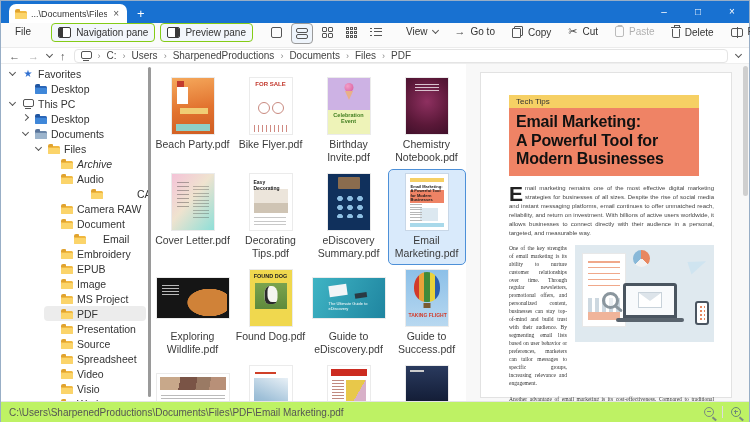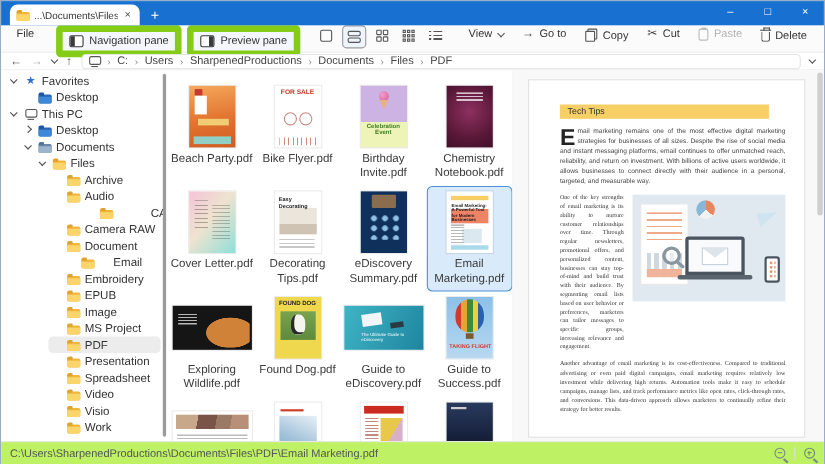--- a/index.html
+++ b/index.html
@@ -11,21 +11,21 @@
 .tab{margin-left:8px;height:19px;width:118px;background:#fff;border-radius:7px 7px 0 0;display:flex;align-items:center;padding:0 6px;gap:4px;font-size:9px;color:#333}
 .tab-label{white-space:nowrap;overflow:hidden;flex:1}
 .tab-close{color:#555;font-size:10px;line-height:10px;padding:0 2px;cursor:default}
 .newtab{color:#fff;font-size:13px;margin:0 0 2px 10px;line-height:14px}
 .caption{position:absolute;right:0;top:0;height:22px;display:flex;align-items:center}
 .capbtn{width:34px;text-align:center;color:#fff;font-size:10px;line-height:22px}
 
 
 .toolbar{height:25px;display:flex;align-items:flex-start;background:#fbfbfb;border-bottom:1px solid #ececec;font-size:10px;color:#333;padding:0 8px;gap:5px}
 .tbtn{display:flex;align-items:center;gap:5px;padding:3px 6px;border-radius:4px;white-space:nowrap}
-.toggle{border:6px solid #84cc16;background:#f3f7fc}
+.toggle{border:1px solid #84cc16;background:#f3f7fc}
 .icbtn{padding:4px;border-radius:4px;display:flex;align-items:center}
 .icbtn.sel{border:1px solid #9a9a9a;background:#eef4fb}
 .vdiv{width:1px;height:14px;background:#ddd;margin:0 2px}
 .disabled{opacity:.38}
 .sp{flex:1}
 .chev{width:5px;height:5px;border-right:1px solid #555;border-bottom:1px solid #555;transform:rotate(45deg);margin-top:-2px}
 .glyph{font-size:11px;color:#444;line-height:11px}
 
 
 .i-pane{width:13px;height:11px;border:1px solid #3a3a3a;border-radius:2px;position:relative;background:#fff}
@@ -358,21 +358,21 @@
         </div>
         <div class="tree-item" style="margin-left: 30px;">
           <span class="tchev">
             <span class="chev"></span>
           </span>
           <span class="ticon">
             <span class="i-folder"></span>
           </span>
           <span>Files</span>
         </div>
-        <div class="tree-item" style="margin-left: 43px;">
+        <div class="tree-item" style="margin-left: 43px; font-style: italic;">
           <span class="tchev"></span>
           <span class="ticon">
             <span class="i-folder"></span>
           </span>
           <span>Archive</span>
         </div>
         <div class="tree-item" style="margin-left: 43px;">
           <span class="tchev"></span>
           <span class="ticon">
             <span class="i-folder"></span>
@@ -441,20 +441,27 @@
             <span class="i-folder"></span>
           </span>
           <span>PDF</span>
         </div>
         <div class="tree-item" style="margin-left: 43px;">
           <span class="tchev"></span>
           <span class="ticon">
             <span class="i-folder"></span>
           </span>
           <span>Presentation</span>
+        </div>
+        <div class="tree-item" style="margin-left: 43px;">
+          <span class="tchev"></span>
+          <span class="ticon">
+            <span class="i-folder"></span>
+          </span>
+          <span>Source</span>
         </div>
         <div class="tree-item" style="margin-left: 43px;">
           <span class="tchev"></span>
           <span class="ticon">
             <span class="i-folder"></span>
           </span>
           <span>Spreadsheet</span>
         </div>
         <div class="tree-item" style="margin-left: 43px;">
           <span class="tchev"></span>
@@ -584,20 +591,23 @@
           </div>
         </div>
     </div>
     <div class="sb-files">
         <div class="thumb"></div>
       </div>
 
     <div class="preview">
       <div class="page">
         <div class="kicker">Tech Tips</div>
+        <div class="headline">Email Marketing:
+A Powerful Tool for
+Modern Businesses</div>
         <div class="p1"><span class="dropcap">E</span><span>mail marketing remains one of the most effective digital marketing strategies for businesses of all sizes. Despite the rise of social media and instant messaging platforms, email continues to offer unmatched reach, reliability, and return on investment. With billions of active users worldwide, it allows businesses to connect directly with their audience in a personal, targeted, and measurable way.</span></div>
         <div class="cols">
           <div class="colL">One of the key strengths of email marketing is its ability to nurture customer relationships over time. Through regular newsletters, promotional offers, and personalized content, businesses can stay top-of-mind and build trust with their audience. By segmenting email lists based on user behavior or preferences, marketers can tailor messages to specific groups, increasing relevance and engagement.</div>
           <div class="illus">
             <div class="il-sheet"></div>
             <div class="il-pie"></div>
             <div class="il-plane"></div>
             <div class="il-laptop">
                 <div class="il-screen">
                   <div class="il-env"></div>

